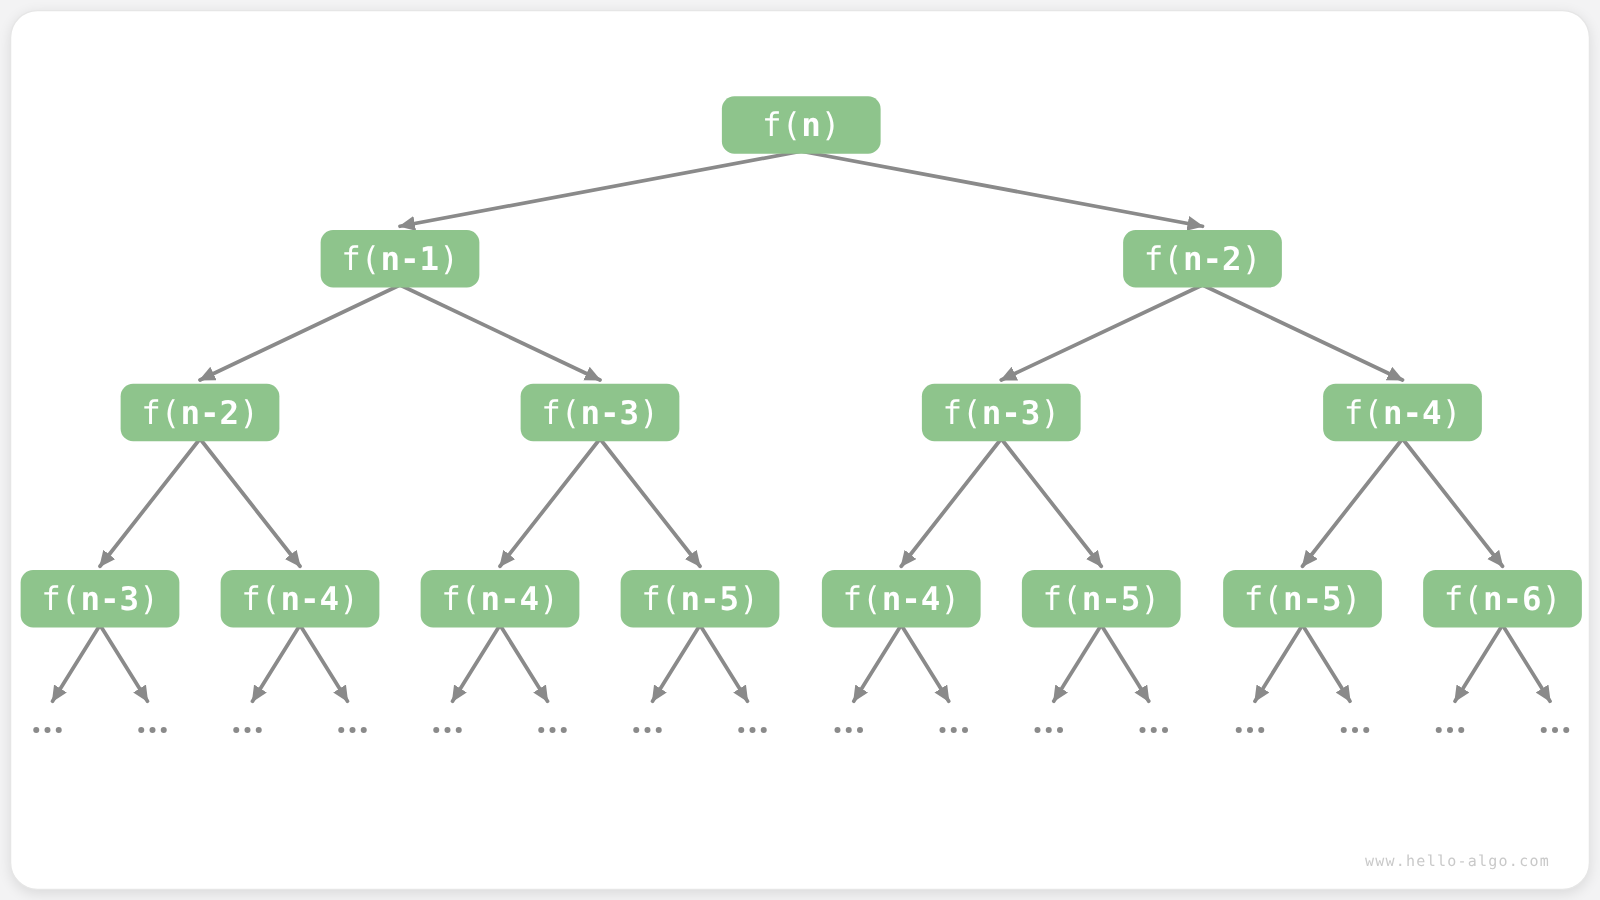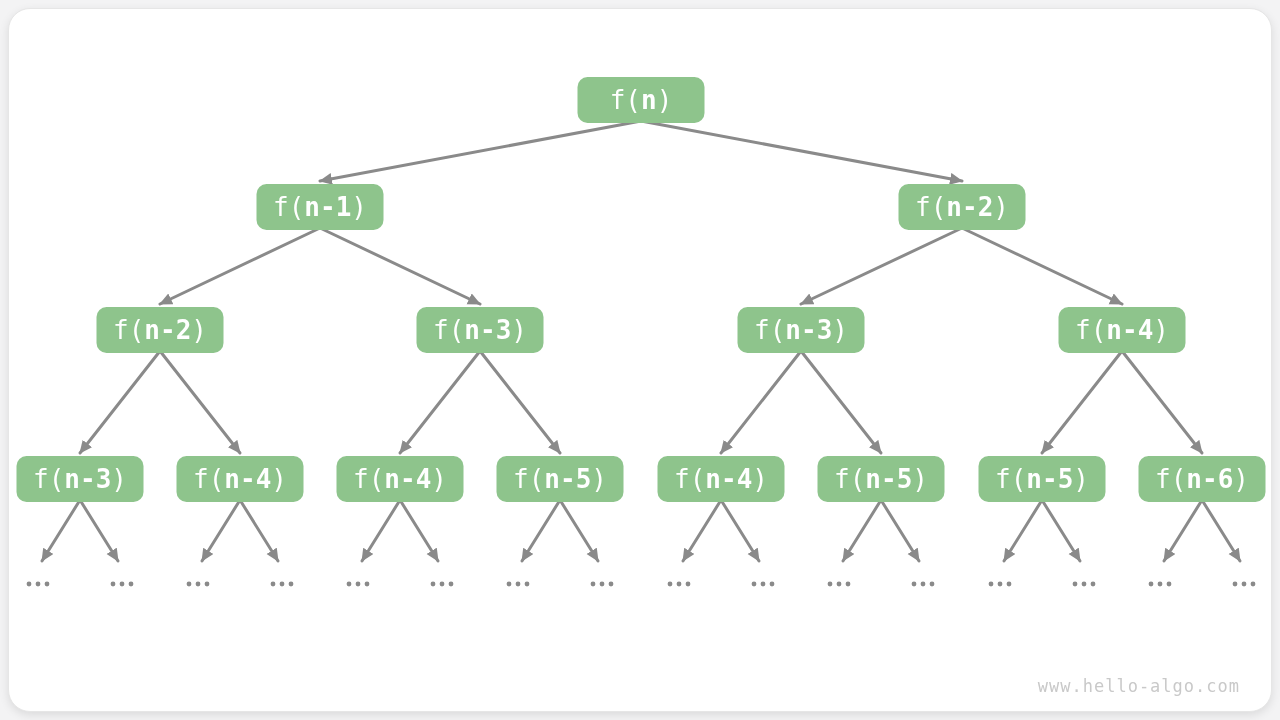--- a/index.html
+++ b/index.html
@@ -44,21 +44,21 @@
     fill:var(--node-text);
     font-family:"DejaVu Sans Mono","Liberation Mono",monospace;
     font-size:26px;
   }
   .node-label .arg{font-weight:bold;}
   .dot{fill:var(--dots);}
   .watermark{
     position:absolute;
     right:40px;
     bottom:24px;
-    font-size:17px;
+    font-size:12px;
     letter-spacing:1px;
     color:var(--watermark);
   }
 </style>
 </head>
 <body>
 
 <div class="card"></div>
 
 <svg class="tree-svg" viewBox="0 0 1280 720" xmlns="http://www.w3.org/2000/svg">

